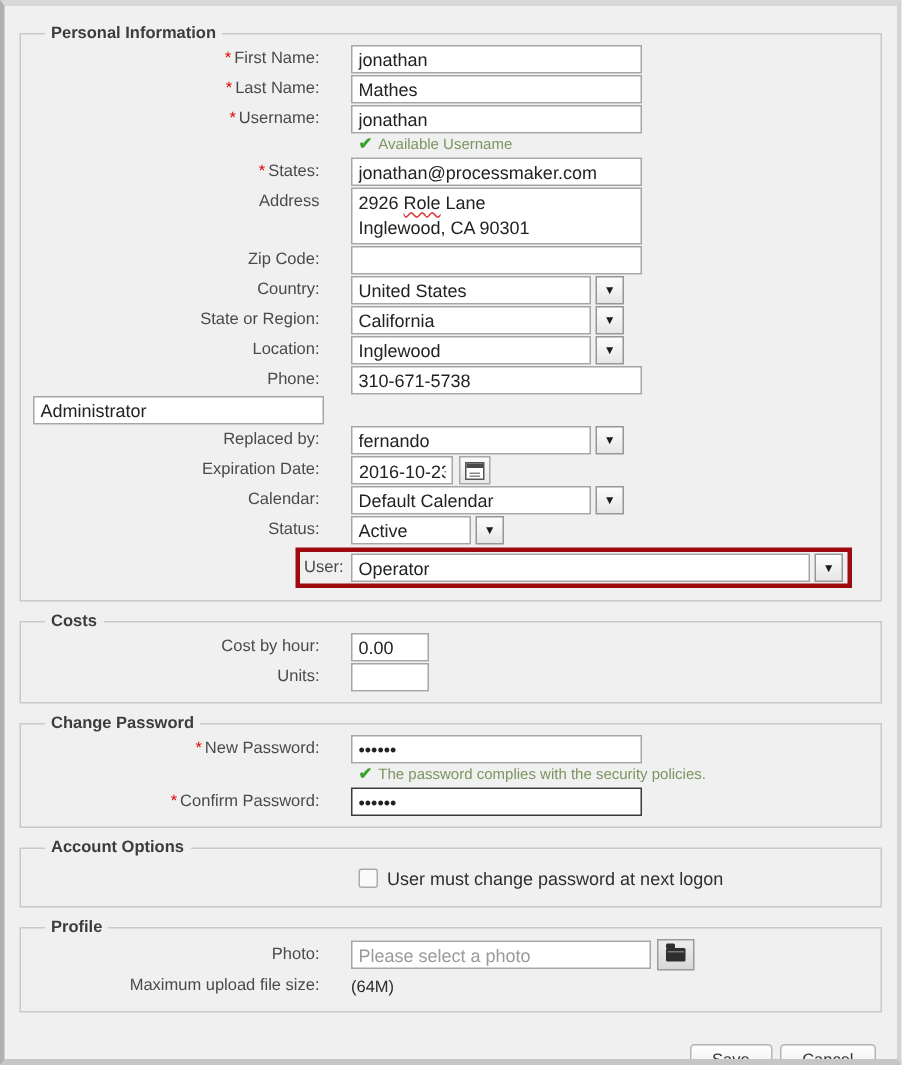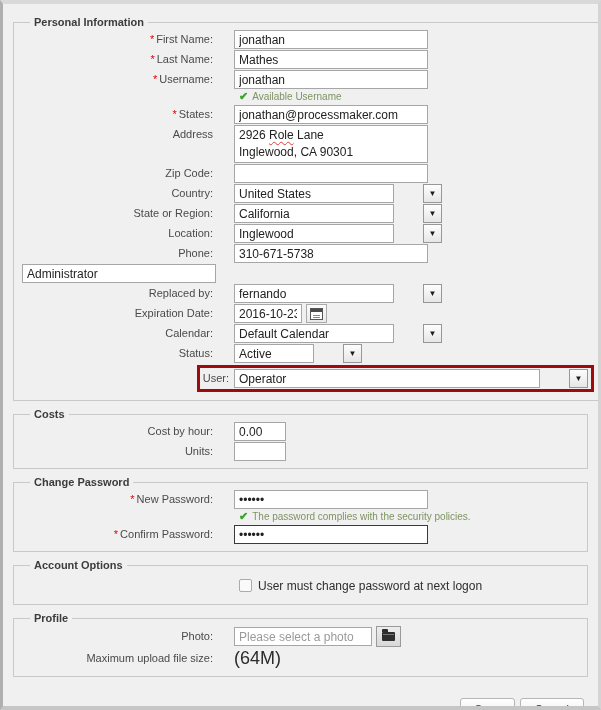--- a/index.html
+++ b/index.html
@@ -47,21 +47,21 @@
     font-size: 12px; color: #222;
     padding: 1px 4px;
     width: 194px;
   }
   input.txt.dark-border { border: 1px solid #3a3a3a; }
   .txtarea {
     height: 38px; line-height: 17px;
     white-space: pre-wrap; overflow: hidden; cursor: text;
   }
   .squiggle { text-decoration: underline wavy #e03b3b 1px; text-underline-offset: 2px; }
-  .combo { display: flex; align-items: flex-end; gap: 26px; }
+  .combo { display: flex; align-items: flex-end; }
   .combo input.txt { width: 160px; }
   .combo.small input.txt { width: 80px; }
   .combo.role input.txt { width: 306px; }
   .arrow-btn {
     width: 19px; height: 19px; margin-left: 3px;
     border: 1px solid #979797;
     background: linear-gradient(#fdfdfd, #e6e6e6);
     display: flex; align-items: center; justify-content: center;
     font-size: 8px; color: #1b1b1b; cursor: pointer;
     line-height: 1;
@@ -101,21 +101,21 @@
   .hint-text { font-size: 10px; color: #7d9460; }
   input.cost { width: 52px; }
   .cb {
     width: 13px; height: 13px; flex-shrink: 0;
     border: 1px solid #ababab; background: #fafafa;
     margin-right: 6px; cursor: pointer;
     border-radius: 2px;
   }
   .cb-label { font-size: 12px; color: #2e2e2e; cursor: default; }
   .cb-row { display: flex; align-items: center; margin: 4px 0 3px 217px; height: 19px; }
-  input.photo { width: 138px; }
+  input.photo { width: 200px; }
   input.photo::placeholder { color: #9a9a9a; opacity: 1; }
   .folder-btn {
     width: 25px; height: 21px; margin-left: 4px;
     border: 1px solid #9a9a9a;
     background: linear-gradient(#ededed, #d8d8d8);
     display: flex; align-items: center; justify-content: center;
     cursor: pointer;
   }
   .folder-glyph {
     width: 13px; height: 9px; background: #2e2e2e;
@@ -123,21 +123,21 @@
   }
   .folder-glyph::before {
     content: ""; position: absolute; top: -3px; left: 0;
     width: 6px; height: 3px; background: #2e2e2e;
     border-radius: 1px 1px 0 0;
   }
   .folder-glyph::after {
     content: ""; position: absolute; top: 2px; left: 1px; right: 1px;
     height: 1px; background: #777;
   }
-  .static-val { font-size: 18px; color: #2b2b2b; }
+  .static-val { font-size: 11px; color: #2b2b2b; }
   .btn-bar {
     display: flex; justify-content: flex-end; gap: 5px;
     margin: 21px 4px 0 0;
   }
   button.btn {
     height: 21px; padding: 0 14px;
     border: 1px solid #b5b5b5; border-radius: 3px;
     background: linear-gradient(#ffffff, #ebebeb);
     font-family: "Liberation Sans", sans-serif;
     font-size: 11px; color: #333;

